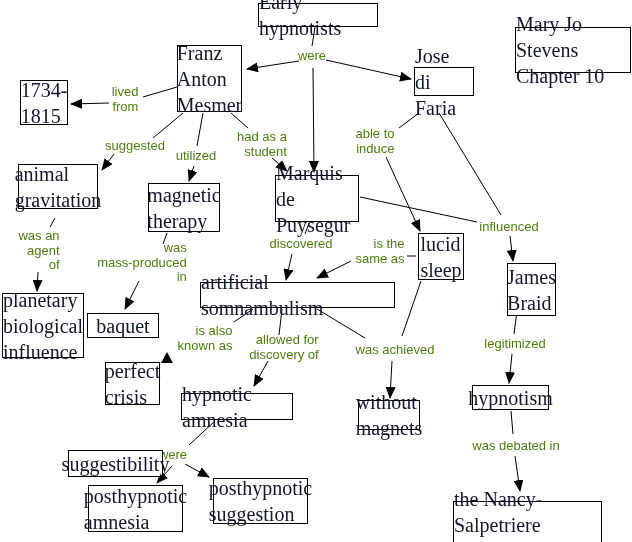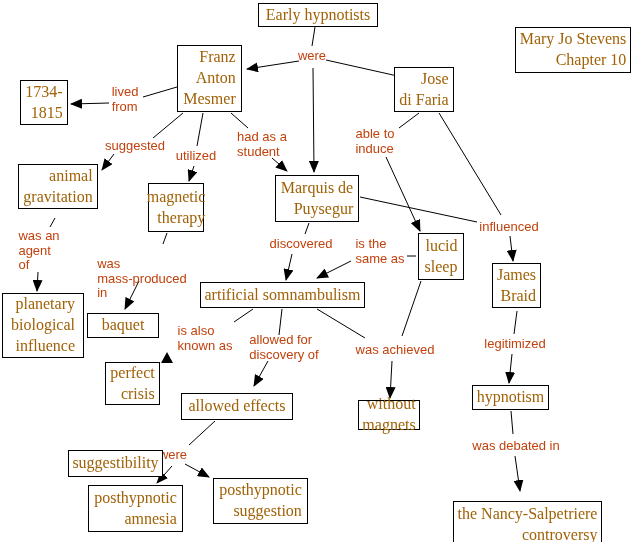--- a/index.html
+++ b/index.html
@@ -3,27 +3,27 @@
 <meta charset="utf-8">
 <style>
   html,body{margin:0;padding:0;background:#fff;}
   .canvas{
     position:relative;width:632px;height:542px;background:#ffffff;
     font-family:"Liberation Serif","DejaVu Serif",serif;overflow:hidden;
   }
   .edges{position:absolute;left:0;top:0;width:632px;height:542px;}
   .node{
     position:absolute;box-sizing:border-box;border:1.5px solid #000;background:#fff;
-    display:flex;align-items:center;justify-content:center;text-align:right;
-    white-space:pre-line;font-size:16px;line-height:1.3;color:#a16207;
+    display:flex;align-items:center;justify-content:center;text-align:left;
+    white-space:pre-line;font-size:20px;line-height:1.3;color:#0f172a;
   }
   .link-label{
     position:absolute;transform:translate(-50%,-50%);
     font-family:"Liberation Sans","DejaVu Sans",sans-serif;
-    font-size:13px;line-height:1.12;text-align:left;white-space:pre-line;color:#c2410c;
+    font-size:13px;line-height:1.12;text-align:right;white-space:pre-line;color:#4d7c0f;
     background:transparent;
   }
 </style>
 </head>
 <body>
 
 <div class="canvas">
   <svg class="edges" width="632" height="542" viewBox="0 0 632 542" xmlns="http://www.w3.org/2000/svg">
     <defs>
       <marker id="arrow" markerUnits="userSpaceOnUse" markerWidth="12" markerHeight="10" refX="11" refY="5" orient="auto">
@@ -79,21 +79,21 @@
 from</div>
       <div class="link-label" style="left: 135px; top: 146px;">suggested</div>
       <div class="link-label" style="left: 196px; top: 156px;">utilized</div>
       <div class="link-label" style="left: 262px; top: 145px;">had as a
 student</div>
       <div class="link-label" style="left: 375px; top: 142px;">able to
 induce</div>
       <div class="link-label" style="left: 39px; top: 251px;">was an
 agent
 of</div>
-      <div class="link-label" style="left: 142px; top: 263px; margin-top: 16px;">was
+      <div class="link-label" style="left: 142px; top: 263px;">was
 mass-produced
 in</div>
       <div class="link-label" style="left: 301px; top: 244px;">discovered</div>
       <div class="link-label" style="left: 380px; top: 252px;">is the
 same as</div>
       <div class="link-label" style="left: 509px; top: 227px;">influenced</div>
       <div class="link-label" style="left: 205px; top: 339px;">is also
 known as</div>
       <div class="link-label" style="left: 284px; top: 348px;">allowed for
 discovery of</div>
@@ -104,40 +104,40 @@
     </div>
   <div id="nodes-layer">
       <div class="node" style="left: 258px; top: 3px; width: 120px; height: 24px;">Early hypnotists</div>
       <div class="node" style="left: 515px; top: 27px; width: 116px; height: 46px;">Mary Jo Stevens
 Chapter 10</div>
       <div class="node" style="left: 177px; top: 45px; width: 65px; height: 67px;">Franz
 Anton
 Mesmer</div>
       <div class="node" style="left: 20px; top: 80px; width: 48px; height: 45px;">1734-
 1815</div>
-      <div class="node" style="left: 394px; top: 67px; width: 60px; height: 45px;">Jose
+      <div class="node" style="left: 414px; top: 67px; width: 60px; height: 29px;">Jose
 di Faria</div>
       <div class="node" style="left: 18px; top: 164px; width: 80px; height: 45px;">animal
 gravitation</div>
-      <div class="node" style="left: 148px; top: 183px; width: 56px; height: 49px;">magnetic
+      <div class="node" style="left: 148px; top: 183px; width: 72px; height: 49px;">magnetic
 therapy</div>
       <div class="node" style="left: 275px; top: 175px; width: 84px; height: 47px;">Marquis de
 Puysegur</div>
       <div class="node" style="left: 418px; top: 233px; width: 46px; height: 47px;">lucid
 sleep</div>
-      <div class="node" style="left: 492px; top: 263px; width: 49px; height: 45px;">James
+      <div class="node" style="left: 507px; top: 263px; width: 49px; height: 53px;">James
 Braid</div>
       <div class="node" style="left: 2px; top: 293px; width: 82px; height: 65px;">planetary
 biological
 influence</div>
       <div class="node" style="left: 87px; top: 313px; width: 72px; height: 25px;">baquet</div>
-      <div class="node" style="left: 200px; top: 282px; width: 165px; height: 26px;">artificial somnambulism</div>
+      <div class="node" style="left: 200px; top: 282px; width: 195px; height: 26px;">artificial somnambulism</div>
       <div class="node" style="left: 105px; top: 362px; width: 55px; height: 43px;">perfect
 crisis</div>
-      <div class="node" style="left: 181px; top: 393px; width: 112px; height: 27px;">allowed effects</div>
+      <div class="node" style="left: 181px; top: 393px; width: 112px; height: 27px;">hypnotic amnesia</div>
       <div class="node" style="left: 358px; top: 400px; width: 62px; height: 30px;">without
 magnets</div>
       <div class="node" style="left: 472px; top: 385px; width: 77px; height: 25px;">hypnotism</div>
       <div class="node" style="left: 22px; top: 450px; width: 95px; height: 27px; margin-left: 46px;">suggestibility</div>
       <div class="node" style="left: 88px; top: 485px; width: 95px; height: 47px;">posthypnotic
 amnesia</div>
       <div class="node" style="left: 213px; top: 478px; width: 95px; height: 46px;">posthypnotic
 suggestion</div>
       <div class="node" style="left: 453px; top: 493px; width: 149px; height: 47px; margin-top: 8px;">the Nancy-Salpetriere
 controversy</div>

